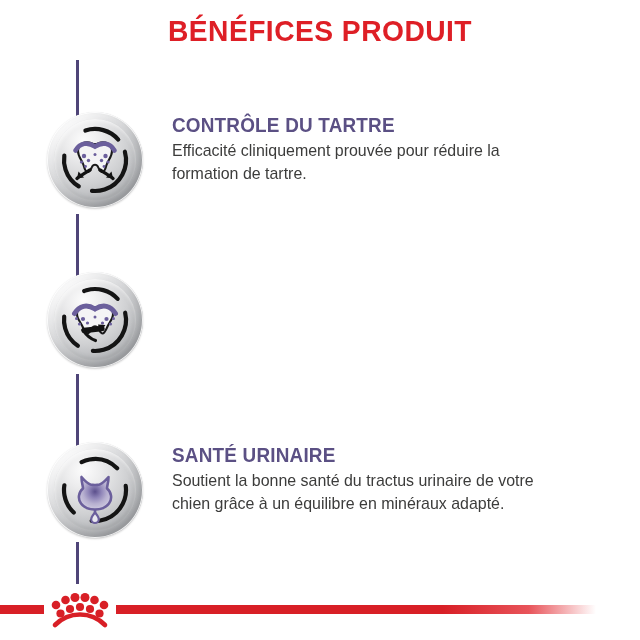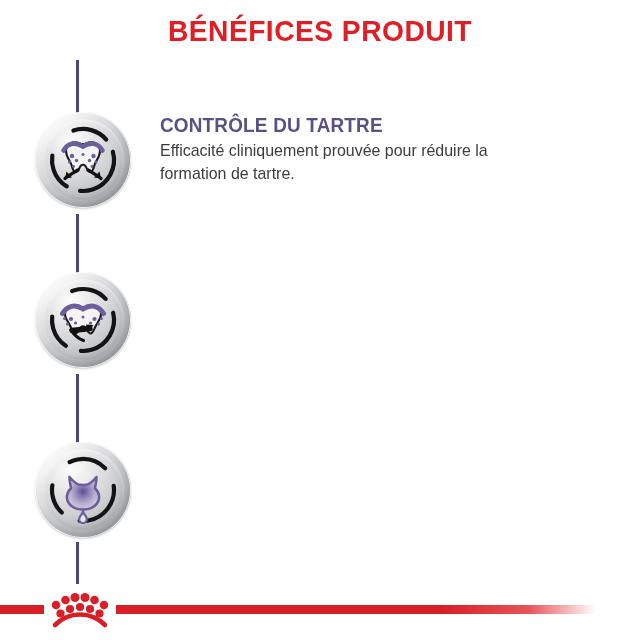--- a/index.html
+++ b/index.html
@@ -31,21 +31,21 @@
     background:#4f4578;
   }
   .conn-0{ top:60px;  height:56px; }
   .conn-1{ top:214px; height:64px; }
   .conn-2{ top:374px; height:72px; }
   .conn-3{ top:542px; height:42px; }
 
   
   .benefit{
     position:absolute;
-    left:4px; width:556px;
+    left:16px; width:556px;
     display:flex;
     align-items:flex-start;
   }
   .b0{ top:112px; }
   .b1{ top:272px; }
   .b2{ top:442px; }
 
   .icon-wrap{
     width:156px;
     flex:0 0 156px;
@@ -235,20 +235,24 @@
 
         <path d="M48 67.5 L48 72" fill="none" stroke="#6b5f9c" stroke-width="2.6"></path>
 
         <path d="M48 70.5 C50.6 73.6 51.8 75.4 51.8 77.2
                  C51.8 79.4 50.1 81 48 81
                  C45.9 81 44.2 79.4 44.2 77.2
                  C44.2 75.4 45.4 73.6 48 70.5 Z" fill="#e9e8ef" stroke="#6b5f9c" stroke-width="2.2"></path>
       </svg>
     </div>
   </div>
+  <div class="text-col">
+    <div class="b-head">SANTÉ URINAIRE</div>
+    <div class="b-body">Soutient la bonne santé du tractus urinaire de votre chien grâce à un équilibre en minéraux adapté.</div>
+  </div>
 </div>
 
 <div class="footer">
   <div class="bar-left"></div>
   <div class="bar-right"></div>
   <svg class="crown" viewBox="0 0 66 42">
 
     <circle cx="9" cy="17" r="4.3" fill="#d81f26"></circle>
     <circle cx="18.5" cy="12" r="4.3" fill="#d81f26"></circle>
     <circle cx="28" cy="9.5" r="4.5" fill="#d81f26"></circle>

